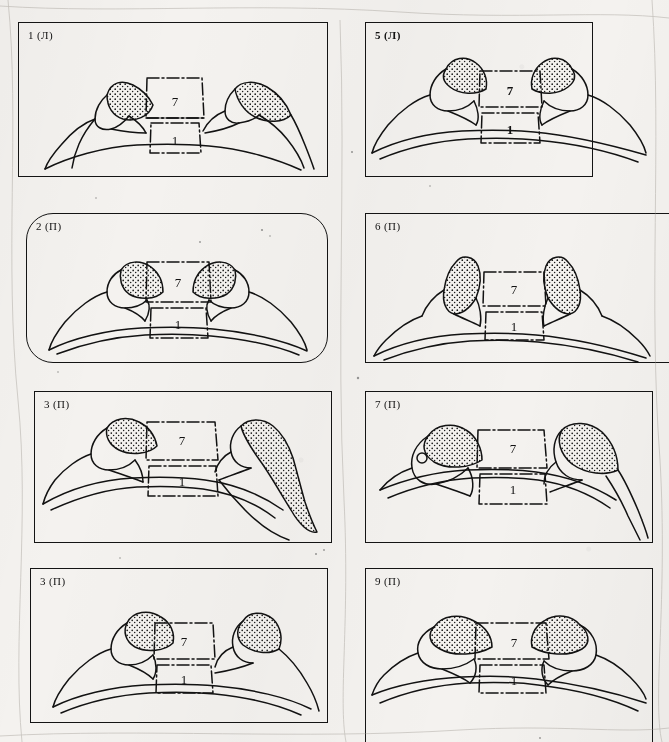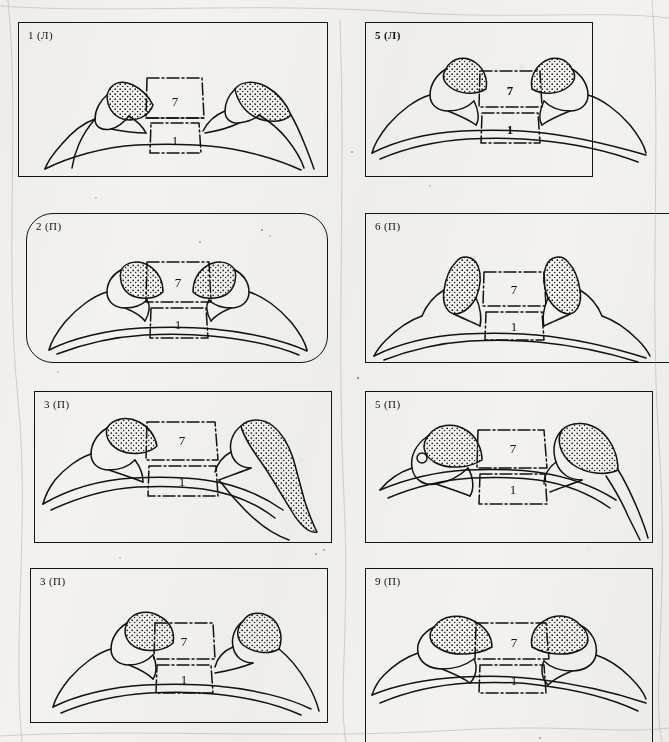--- a/index.html
+++ b/index.html
@@ -275,21 +275,21 @@
           <path d="M18 146 C44 136 74 129 104 127 C126 126 150 126 172 128 C204 131 240 138 272 148"></path>
         </g>
       </svg>
       <svg class="fig-svg" width="288" height="150" viewBox="0 0 288 150">
         <text x="148" y="80" font-family="Liberation Serif, serif" font-size="13" fill="#121212" text-anchor="middle">7</text>
         <text x="148" y="117" font-family="Liberation Serif, serif" font-size="13" fill="#121212" text-anchor="middle">1</text>
       </svg>
     </div>
 
     <div class="panel" style="left:365px; top:391px; width:288px; height:152px;">
-      <div class="panel-label">5 (П)</div>
+      <div class="panel-label">7 (П)</div>
       <svg class="fig-svg" width="288" height="152" viewBox="0 0 288 152">
         <defs>
           <pattern id="stip7" patternUnits="userSpaceOnUse" width="5" height="5">
             <circle cx="1.2" cy="1.3" r="0.85" fill="#1a1a1a"></circle>
             <circle cx="3.6" cy="3.4" r="0.75" fill="#1a1a1a"></circle>
           </pattern>
         </defs>
         <g fill="none" stroke="#121212" stroke-width="1.5" stroke-linejoin="round" stroke-linecap="round">
           <path d="M112 38 L178 38 L181 76 L111 76 Z" stroke-dasharray="12 3 2 3"></path>
           <path d="M114 82 L179 82 L181 112 L113 112 Z" stroke-dasharray="12 3 2 3"></path>

